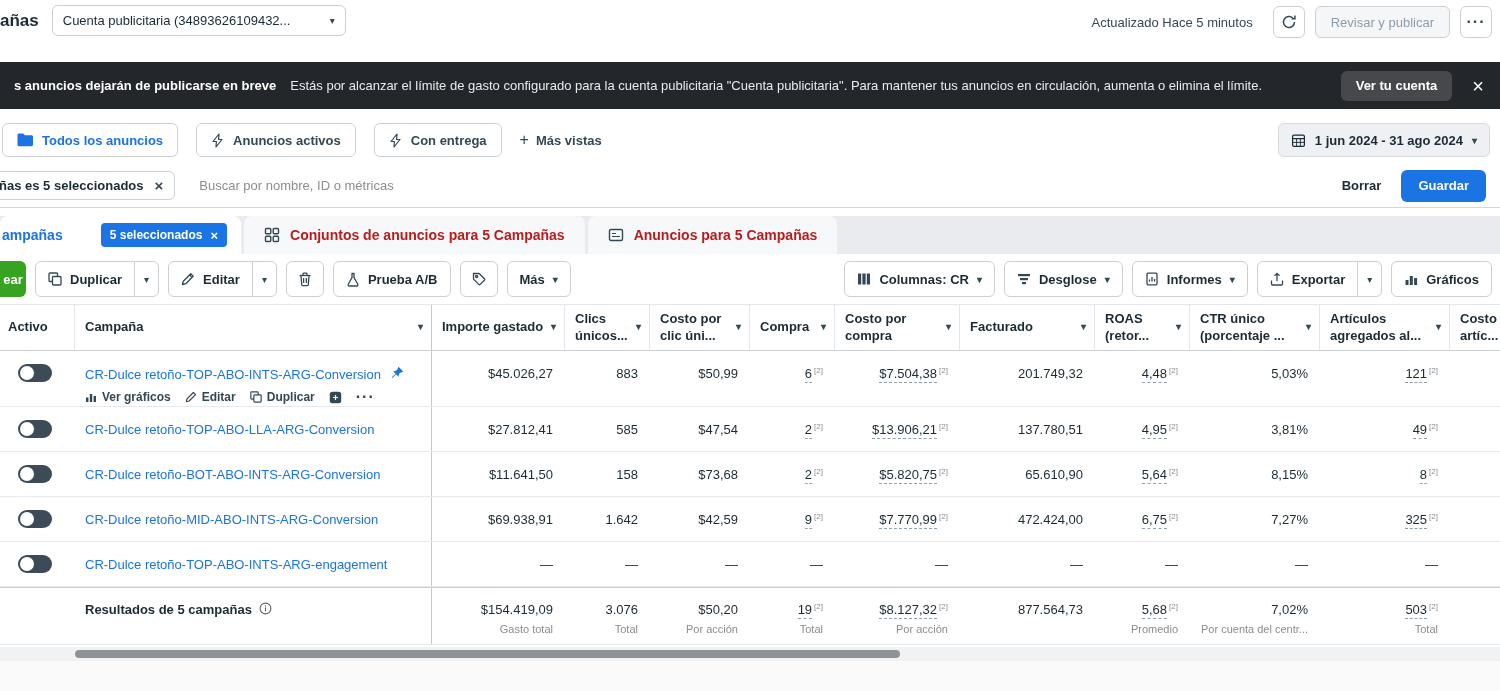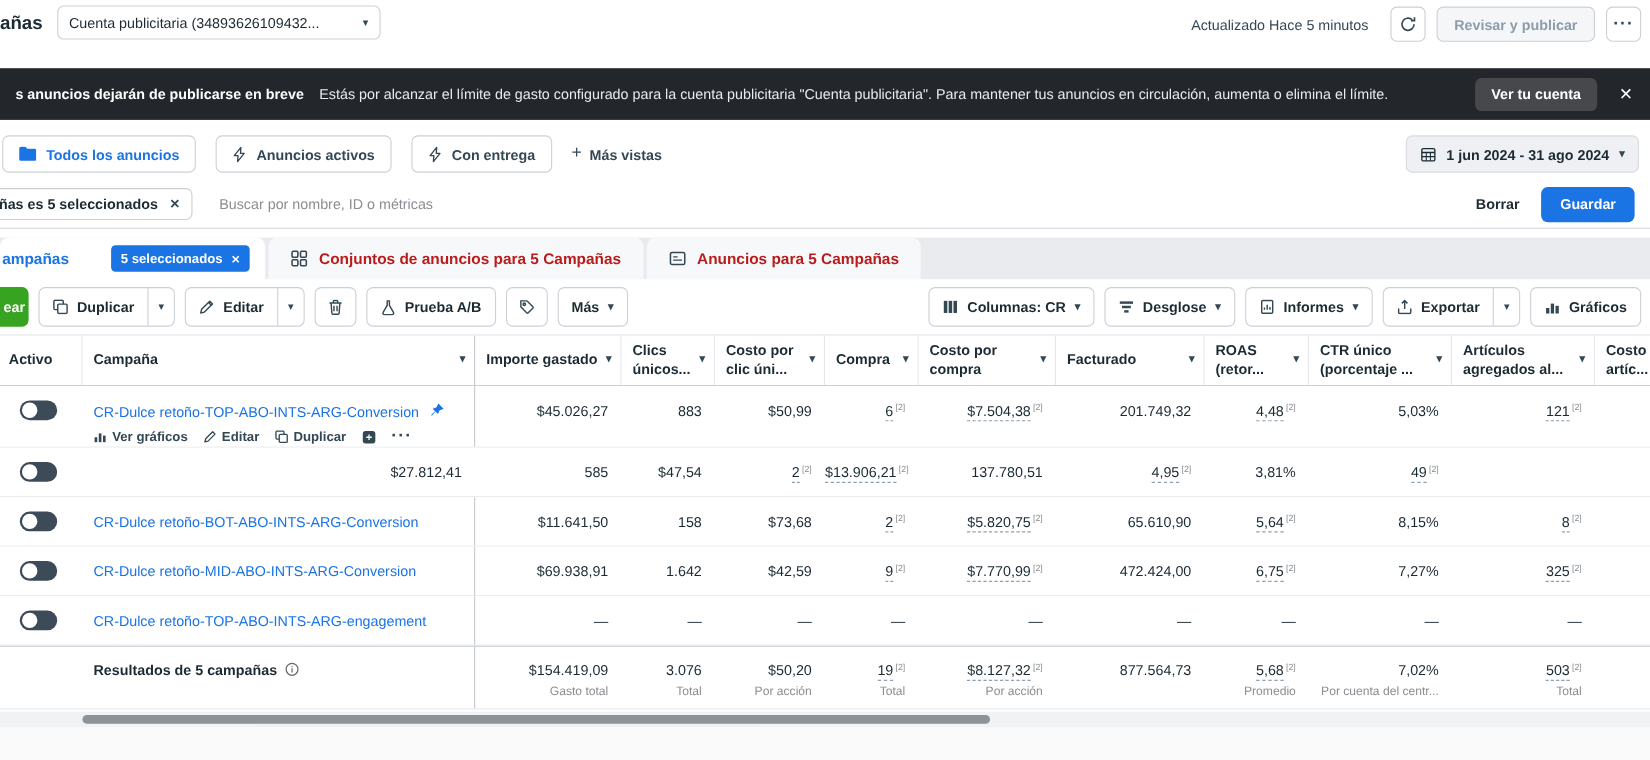--- a/index.html
+++ b/index.html
@@ -10,21 +10,21 @@
 
   
   .topbar{height:62px;display:flex;align-items:flex-start;padding:4px 8px 0 0;flex-shrink:0;}
   .topbar-title{font-size:17px;font-weight:700;padding-top:7px;white-space:nowrap;}
   .account-select{margin-left:13px;margin-top:1px;width:294px;height:31px;border:1px solid #ccd0d5;border-radius:6px;display:flex;align-items:center;gap:8px;padding:0 10px;font-size:13px;background:#fff;}
   .account-select .lbl{flex:1;white-space:nowrap;overflow:hidden;}
   .caret{font-size:10px;color:#344854;flex-shrink:0;}
   .topbar-right{margin-left:auto;display:flex;align-items:center;gap:10px;padding-top:2px;}
   .updated{font-size:13px;color:#344854;margin-right:10px;white-space:nowrap;}
   .icon-btn{width:32px;height:32px;border:1px solid #ccd0d5;border-radius:6px;display:flex;align-items:center;justify-content:center;background:#fff;color:#344854;}
-  .review-btn{height:32px;border:1px solid #ccd0d5;border-radius:6px;background:#f5f6f7;color:#8d9cac;font-size:13px;font-weight:700;display:flex;align-items:center;padding:0 15px;white-space:nowrap;}
+  .review-btn{height:32px;border:1px solid #ccd0d5;border-radius:6px;background:#f5f6f7;color:#8d9cac;font-size:13px;font-weight:400;display:flex;align-items:center;padding:0 15px;white-space:nowrap;}
   .dots3{font-weight:700;font-size:16px;letter-spacing:1px;line-height:1;}
 
   
   .banner{height:47px;background:#23272c;display:flex;align-items:center;gap:14px;padding:0 16px 0 14px;flex-shrink:0;color:#fff;}
   .banner-title{font-size:13px;font-weight:700;white-space:nowrap;flex-shrink:0;}
   .banner-msg{font-size:13px;color:#e8eaed;white-space:nowrap;overflow:hidden;flex:1;min-width:0;}
   .banner-cta{height:30px;background:#46484b;border-radius:6px;color:#fff;font-size:13px;font-weight:600;display:flex;align-items:center;padding:0 15px;white-space:nowrap;flex-shrink:0;}
   .banner-close{color:#fff;font-size:20px;line-height:1;margin-left:6px;flex-shrink:0;}
 
   
@@ -415,20 +415,25 @@
       <div class="td num" data-interactable="false"><span class="dash" data-interactable="true">$7.504,38</span><sup class="fn" data-interactable="false">[2]</sup></div>
       <div class="td num" data-interactable="false">201.749,32</div>
       <div class="td num" data-interactable="false"><span class="dash" data-interactable="true">4,48</span><sup class="fn" data-interactable="false">[2]</sup></div>
       <div class="td num" data-interactable="false">5,03%</div>
       <div class="td num" data-interactable="false"><span class="dash" data-interactable="true">121</span><sup class="fn" data-interactable="false">[2]</sup></div>
       <div class="td" data-interactable="false"></div>
     </div>
 
     <div class="tr" data-interactable="false">
       <div class="td td-toggle" data-interactable="false"><span class="toggle" data-interactable="true"></span></div>
+      <div class="td td-name fz" data-interactable="false">
+          <div class="name-line">
+            <a class="clink" data-interactable="true">CR-Dulce retoño-TOP-ABO-LLA-ARG-Conversion</a>
+          </div>
+        </div>
       <div class="td num" data-interactable="false">$27.812,41</div>
       <div class="td num" data-interactable="false">585</div>
       <div class="td num" data-interactable="false">$47,54</div>
       <div class="td num" data-interactable="false"><span class="dash" data-interactable="true">2</span><sup class="fn" data-interactable="false">[2]</sup></div>
       <div class="td num" data-interactable="false"><span class="dash" data-interactable="true">$13.906,21</span><sup class="fn" data-interactable="false">[2]</sup></div>
       <div class="td num" data-interactable="false">137.780,51</div>
       <div class="td num" data-interactable="false"><span class="dash" data-interactable="true">4,95</span><sup class="fn" data-interactable="false">[2]</sup></div>
       <div class="td num" data-interactable="false">3,81%</div>
       <div class="td num" data-interactable="false"><span class="dash" data-interactable="true">49</span><sup class="fn" data-interactable="false">[2]</sup></div>
       <div class="td" data-interactable="false"></div>

